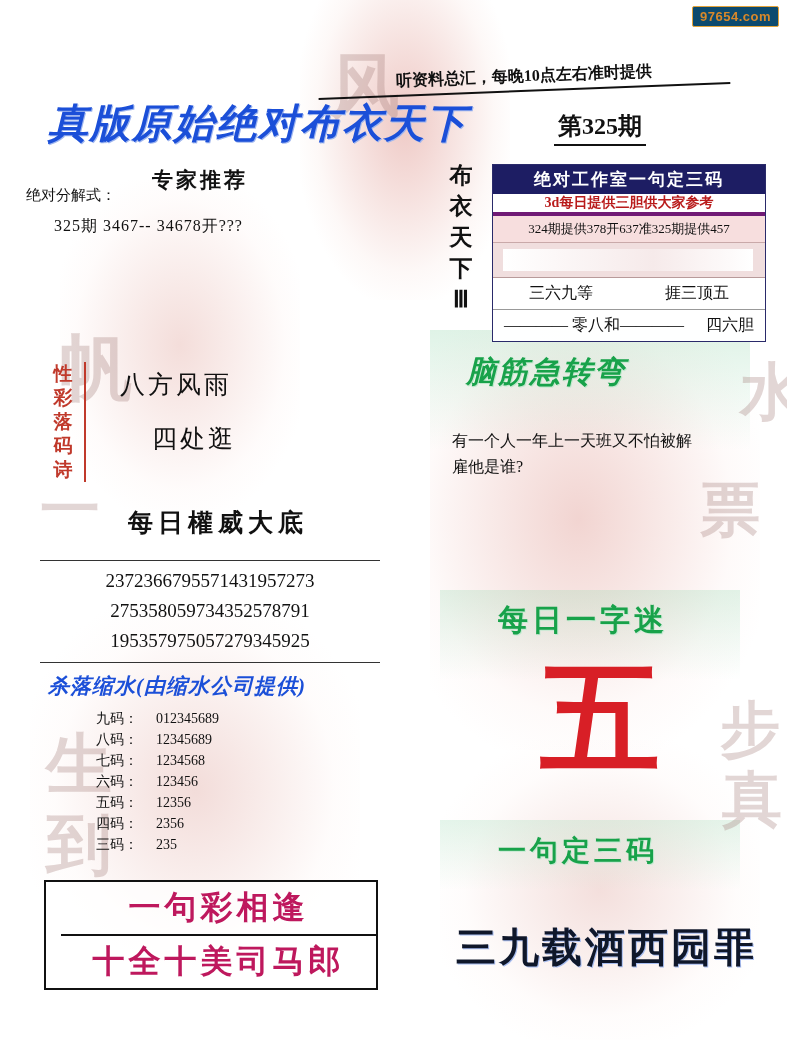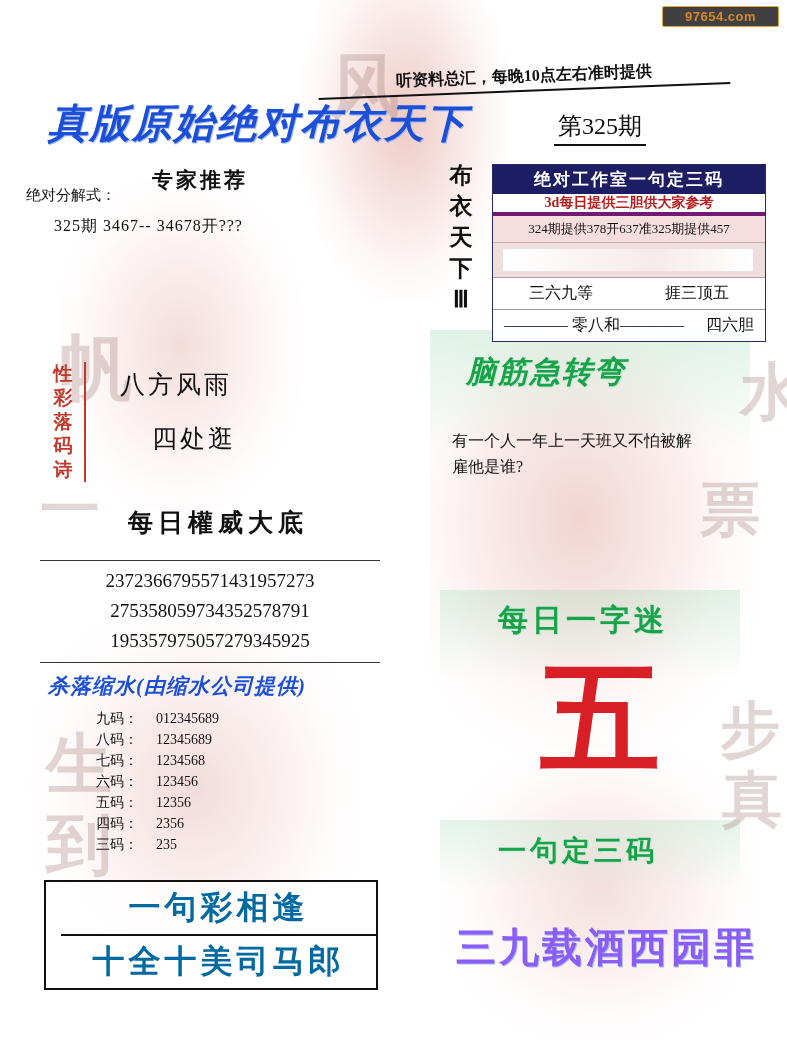--- a/index.html
+++ b/index.html
@@ -34,23 +34,23 @@
     position:absolute;
     font-family:"Liberation Serif", serif;
     color:rgba(160,120,115,.30);
     font-weight:bold;
     pointer-events:none;
     user-select:none;
   }
 
   .watermark{
     position:absolute;right:8px;top:6px;
-    border:1px solid #e3a33a;background:#404040;
+    border:1px solid #e3a33a;background:#0c4a6e;
     color:#d8882a;font-size:13px;font-weight:bold;
-    padding:2px 22px;border-radius:2px;
+    padding:2px 7px;border-radius:2px;
     letter-spacing:.5px;
   }
 
   .topline{
     position:absolute;left:318px;top:66px;width:412px;
     border-bottom:2px solid #111;
     font-family:"Liberation Serif", serif;
     font-size:16px;font-weight:bold;color:#111;
     transform:rotate(-2.2deg);
     padding-bottom:3px;text-align:center;white-space:nowrap;
@@ -61,21 +61,21 @@
     font-family:"Liberation Serif", serif;
     font-size:40px;font-weight:bold;font-style:italic;
     color:#1b4fd8;
     letter-spacing:2px;
     text-shadow:1px 1px 0 #9fb6ef;
     white-space:nowrap;
   }
   .issue{
     position:absolute;left:554px;top:110px;
     font-family:"Liberation Serif", serif;
-    font-size:24px;font-weight:normal;color:#111;
+    font-size:24px;font-weight:bold;color:#111;
     border-bottom:2px solid #111;padding:0 4px 2px 4px;
   }
 
   
   .expert-title{
     position:absolute;left:152px;top:166px;
     font-size:21px;font-weight:bold;color:#111;
     font-family:"Liberation Serif", serif;letter-spacing:3px;
   }
   .decomp-label{
@@ -136,21 +136,21 @@
     font-family:"Liberation Serif", serif;line-height:21px;}
   .code-k{width:58px;text-align:center;padding-right:10px;}
   .code-v{flex:1;text-align:left;}
 
   .bottom-box{
     position:absolute;left:44px;top:880px;width:330px;
     border:2px solid #111;background:rgba(255,255,255,.72);
   }
   .bottom-box .bb-line{
     text-align:center;font-family:"Liberation Serif", serif;
-    font-size:32px;font-weight:bold;color:#0369a1;letter-spacing:4px;
+    font-size:32px;font-weight:bold;color:#be185d;letter-spacing:4px;
     padding:4px 0;
     margin-left:15px;
   }
   .bottom-box .bb-line + .bb-line{border-top:2px solid #111;}
 
   
   .vtitle{
     position:absolute;left:444px;top:160px;width:34px;
     font-family:"Liberation Serif", serif;
     font-size:23px;font-weight:bold;color:#111;
@@ -210,21 +210,21 @@
   }
   .three-code-title{
     position:absolute;left:498px;top:832px;
     font-family:"Liberation Serif", serif;
     font-size:28px;font-weight:bold;color:#18a24a;letter-spacing:4px;
     text-shadow:1px 1px 0 #c5ead2;white-space:nowrap;
   }
   .final-line{
     position:absolute;left:456px;top:920px;
     font-family:"Liberation Serif", serif;
-    font-size:40px;font-weight:bold;color:#8b5cf6;letter-spacing:3px;
+    font-size:40px;font-weight:bold;color:#0f172a;letter-spacing:3px;
     text-shadow:1px 1px 0 #a8bdf0;white-space:nowrap;
   }
 </style>
 </head>
 <body>
 
 <div class="bg-wash bg-red-a"></div>
 <div class="bg-wash bg-red-b"></div>
 <div class="bg-wash bg-red-c"></div>
 <div class="bg-wash bg-red-d"></div>

